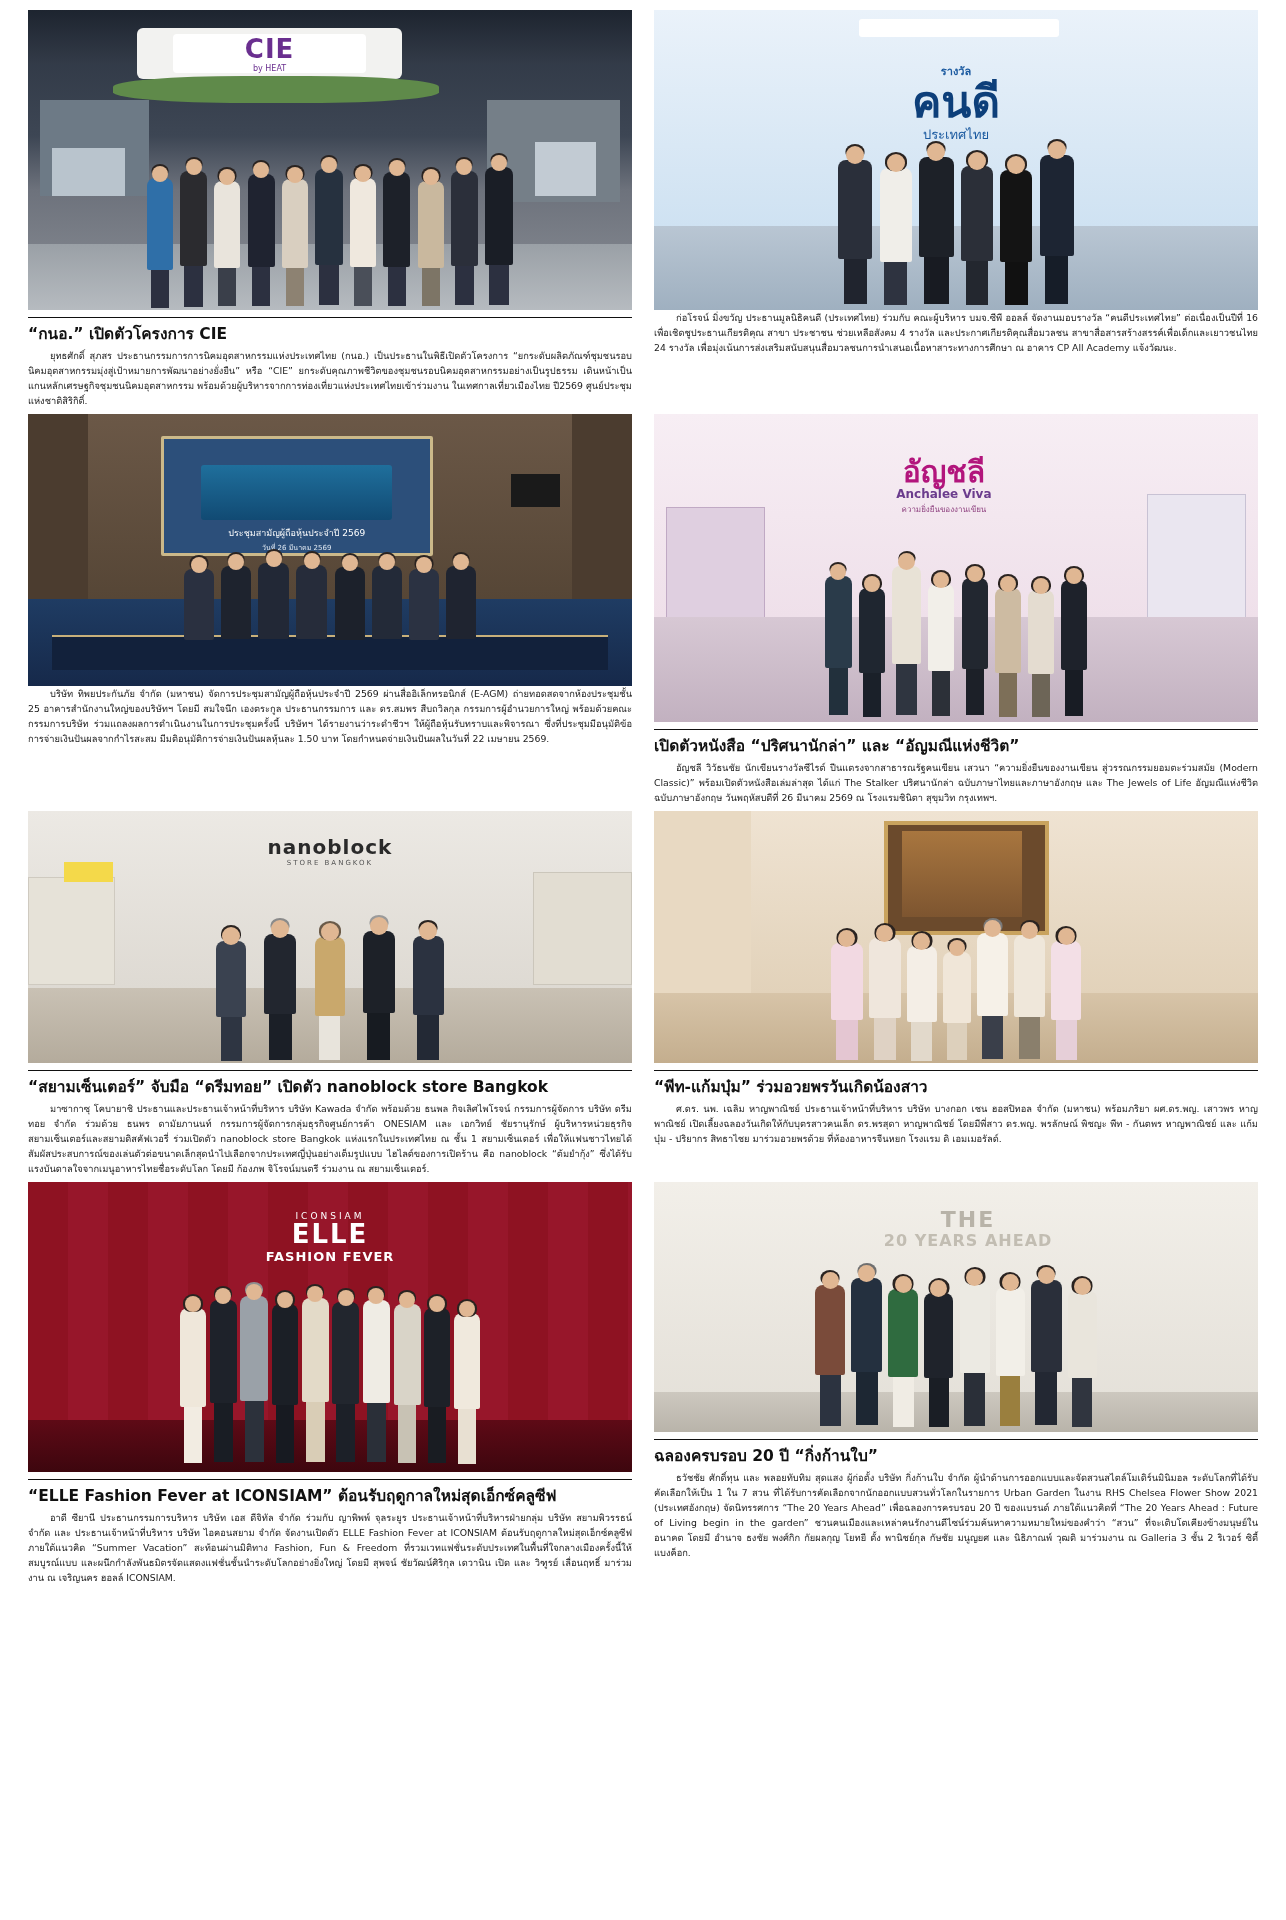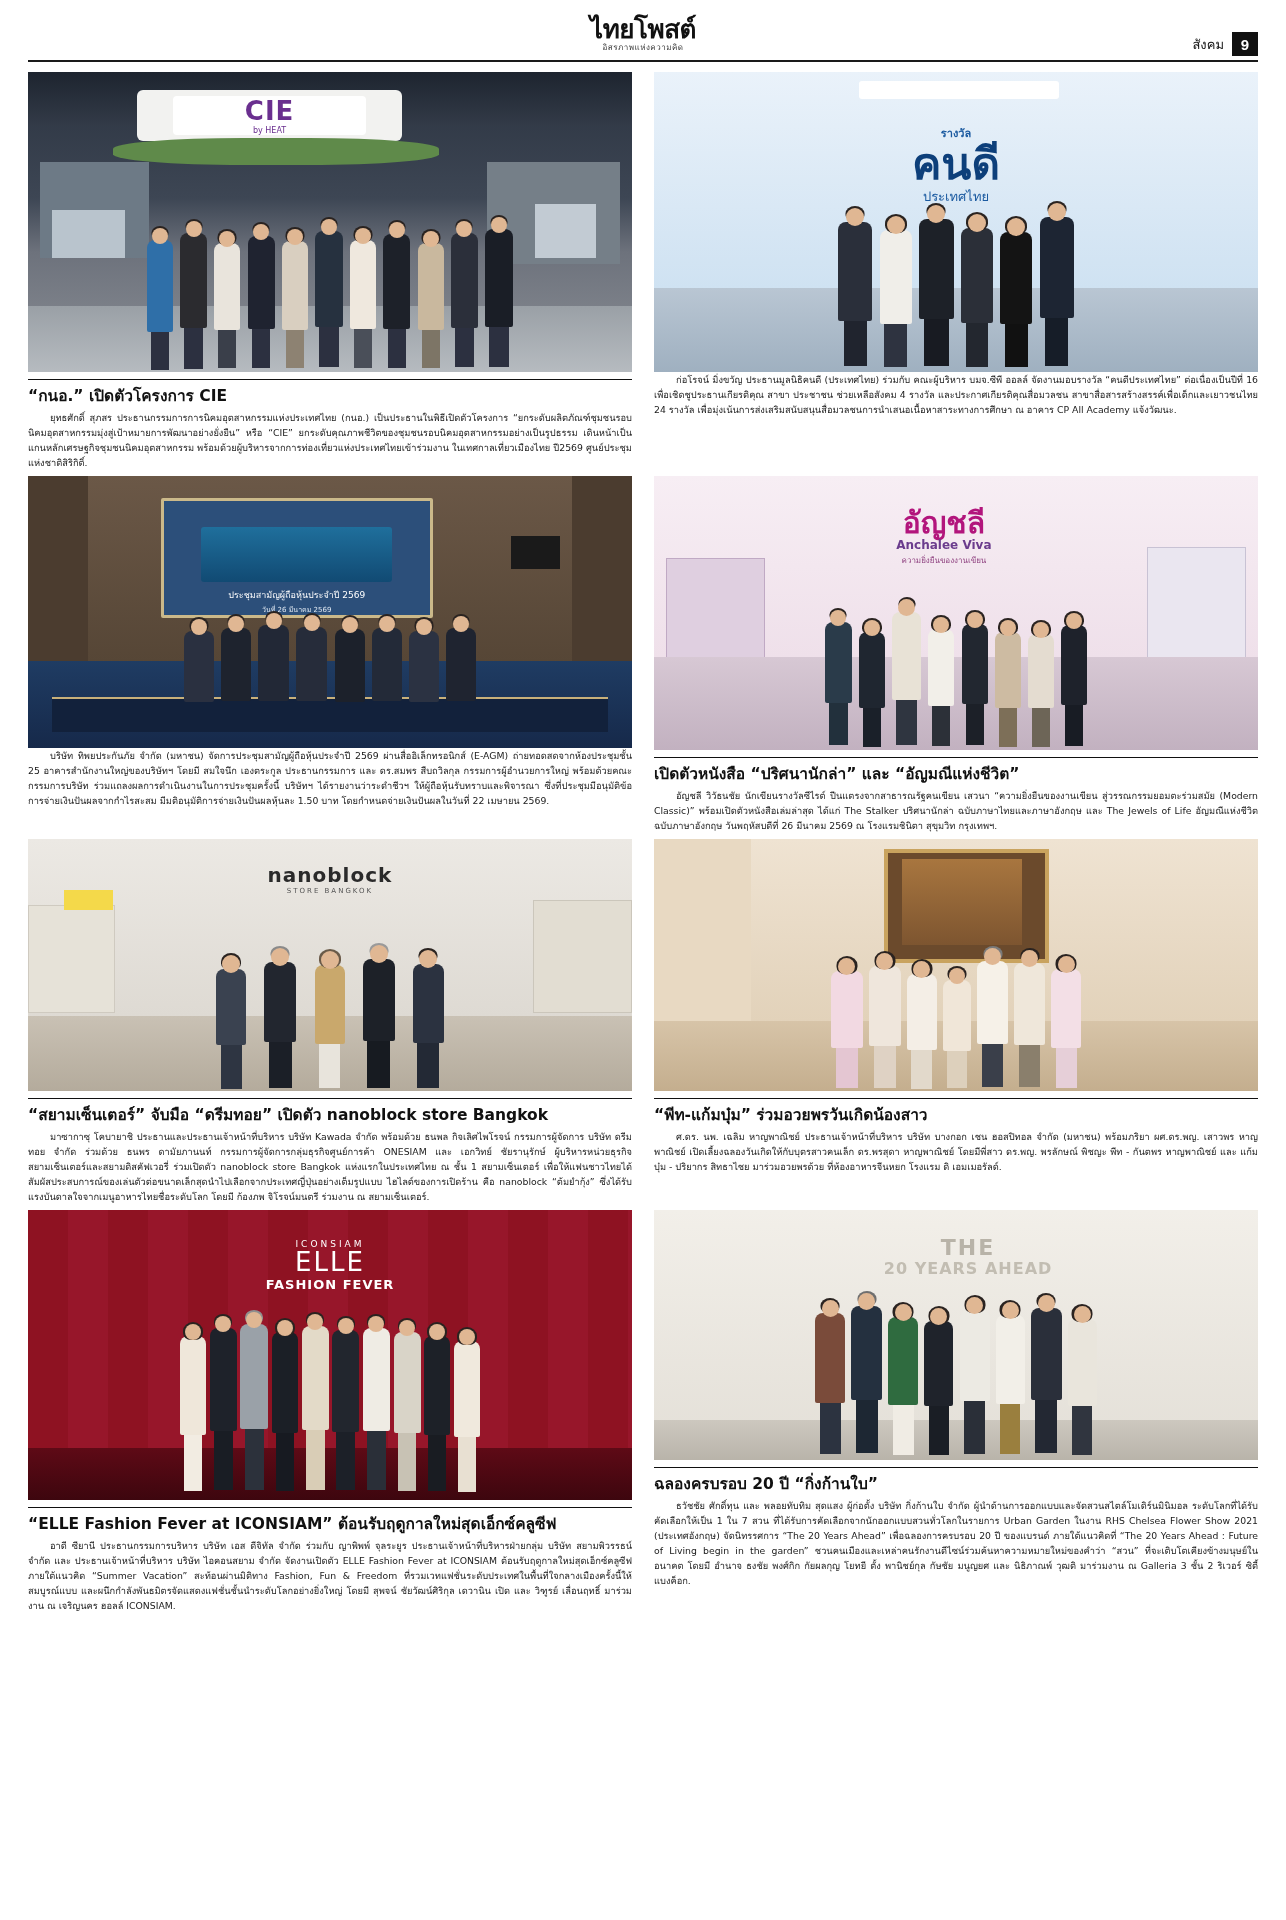--- a/index.html
+++ b/index.html
@@ -147,30 +147,20 @@
   .ph5 { background: linear-gradient(#e8e6e2 0%, #dcd9d4 60%, #cfcbc4 100%); }
   .ph6 { background: linear-gradient(#f0e6d8 0%, #e6d8c4 55%, #d9c8b0 100%); }
   .ph7 { background: linear-gradient(#8c1020 0%, #a1172a 50%, #6d0c18 100%); }
   .ph8 { background: linear-gradient(#f3f1ec 0%, #e9e6df 60%, #dcd8cf 100%); }
 </style>
 </head>
 <body>
 
 <div class="page">
 
-  <div class="masthead">
-    <div class="logo-wrap">
-      <div class="logo-main">ไทยโพสต์</div>
-      <div class="logo-sub">อิสรภาพแห่งความคิด</div>
-    </div>
-    <div class="masthead-right">
-      <div class="section-name">สังคม</div>
-      <div class="page-num">9</div>
-    </div>
-  </div>
 
   <div class="grid">
 
     <div class="story">
       <div class="photo ph1" style="height:300px">
         <div class="scene">
           <div style="position:absolute;left:0;right:0;top:0;height:18%;background:linear-gradient(#1d242f,#333b48)"></div>
           <div style="position:absolute;left:18%;top:6%;width:44%;height:17%;background:#f2f2f0;border-radius:6px;"></div>
           <div class="banner" style="left:24%;top:8%;width:32%;height:13%;background:#ffffff;border-radius:4px;">
             <div style="font-size:26px;font-weight:bold;color:#6a2f8f;letter-spacing:1px;">CIE</div>
@@ -365,21 +355,21 @@
                 <div class="head" style="width:16px;height:16px"></div>
                 <div class="torso" style="width:30px;height:78%;background:#1f2430"></div>
               </div>
           </div>
         </div>
       </div>
       <div class="body-text">บริษัท ทิพยประกันภัย จำกัด (มหาชน) จัดการประชุมสามัญผู้ถือหุ้นประจำปี 2569 ผ่านสื่ออิเล็กทรอนิกส์ (E-AGM) ถ่ายทอดสดจากห้องประชุมชั้น 25 อาคารสำนักงานใหญ่ของบริษัทฯ โดยมี สมใจนึก เองตระกูล ประธานกรรมการ และ ดร.สมพร สืบถวิลกุล กรรมการผู้อำนวยการใหญ่ พร้อมด้วยคณะกรรมการบริษัท ร่วมแถลงผลการดำเนินงานในการประชุมครั้งนี้ บริษัทฯ ได้รายงานว่าระดำชีวฯ ให้ผู้ถือหุ้นรับทราบและพิจารณา ซึ่งที่ประชุมมีอนุมัติข้อการจ่ายเงินปันผลจากกำไรสะสม มีมติอนุมัติการจ่ายเงินปันผลหุ้นละ 1.50 บาท โดยกำหนดจ่ายเงินปันผลในวันที่ 22 เมษายน 2569.</div>
     </div>
 
     <div class="story">
-      <div class="photo ph4" style="height:274px">
+      <div class="photo ph4" style="height:308px">
         <div class="scene">
           <div style="position:absolute;left:0;right:0;top:0;height:66%;background:linear-gradient(#f7eef4,#efe0ea)"></div>
           <div class="banner" style="left:22%;top:3%;width:52%;height:30%;background:transparent;">
             <div style="font-size:30px;color:#b2157c;font-weight:bold;line-height:1;">อัญชลี</div>
             <div style="font-size:12px;color:#6b3c8d;font-weight:bold;">Anchalee Viva</div>
             <div style="font-size:8px;color:#8a3a7b;margin-top:2px;">ความยิ่งยืนของงานเขียน</div>
           </div>
           <div style="position:absolute;left:2%;top:30%;width:16%;height:40%;background:#dfcfe0;border:1px solid #c0a9c4"></div>
           <div style="position:absolute;right:2%;top:26%;width:16%;height:44%;background:#eae6f0;border:1px solid #c8c2d4"></div>
           <div class="floor" style="height:34%;background:linear-gradient(#d7c8d4,#c2b1c0)"></div>
@@ -546,21 +536,21 @@
       <div class="headline">“พีท-แก้มบุ๋ม” ร่วมอวยพรวันเกิดน้องสาว</div>
       <div class="body-text">ศ.ดร. นพ. เฉลิม หาญพาณิชย์ ประธานเจ้าหน้าที่บริหาร บริษัท บางกอก เชน ฮอสปิทอล จำกัด (มหาชน) พร้อมภริยา ผศ.ดร.พญ. เสาวพร หาญพาณิชย์ เปิดเลี้ยงฉลองวันเกิดให้กับบุตรสาวคนเล็ก ดร.พรสุดา หาญพาณิชย์ โดยมีพี่สาว ดร.พญ. พรลักษณ์ พิชญะ พีท - กันตพร หาญพาณิชย์ และ แก้มบุ๋ม - ปริยากร สิทธาไชย มาร่วมอวยพรด้วย ที่ห้องอาหารจีนหยก โรงแรม ดิ เอมเมอรัลด์.</div>
     </div>
 
     <div class="story">
       <div class="photo ph7" style="height:290px">
         <div class="scene">
           <div style="position:absolute;left:0;right:0;top:0;height:100%;background:repeating-linear-gradient(90deg,#8e1222 0 40px,#97162a 40px 80px)"></div>
           <div class="banner" style="left:27%;top:2%;width:46%;height:26%;background:transparent;">
             <div style="font-size:9px;color:#fff;letter-spacing:3px;">ICONSIAM</div>
-            <div style="font-size:26px;color:#fff;font-weight:normal;letter-spacing:2px;line-height:1.05;">ELLE</div>
+            <div style="font-size:26px;color:#fff;font-weight:bold;letter-spacing:2px;line-height:1.05;">ELLE</div>
             <div style="font-size:13px;color:#fff;font-weight:bold;letter-spacing:1px;">FASHION FEVER</div>
           </div>
           <div class="floor" style="height:18%;background:linear-gradient(#5e0a16,#3d060e)"></div>
           <div class="people" style="height:74%;gap:0.6%;">
             <div class="person" style="height:82%">
                 <div class="hair" style="width:20px;height:18px"></div>
                 <div class="head" style="width:16px;height:16px"></div>
                 <div class="torso" style="width:26px;height:56%;background:#efe7da"></div>
                 <div class="legs" style="height:32%;background:#f2ece2"></div>
               </div>

